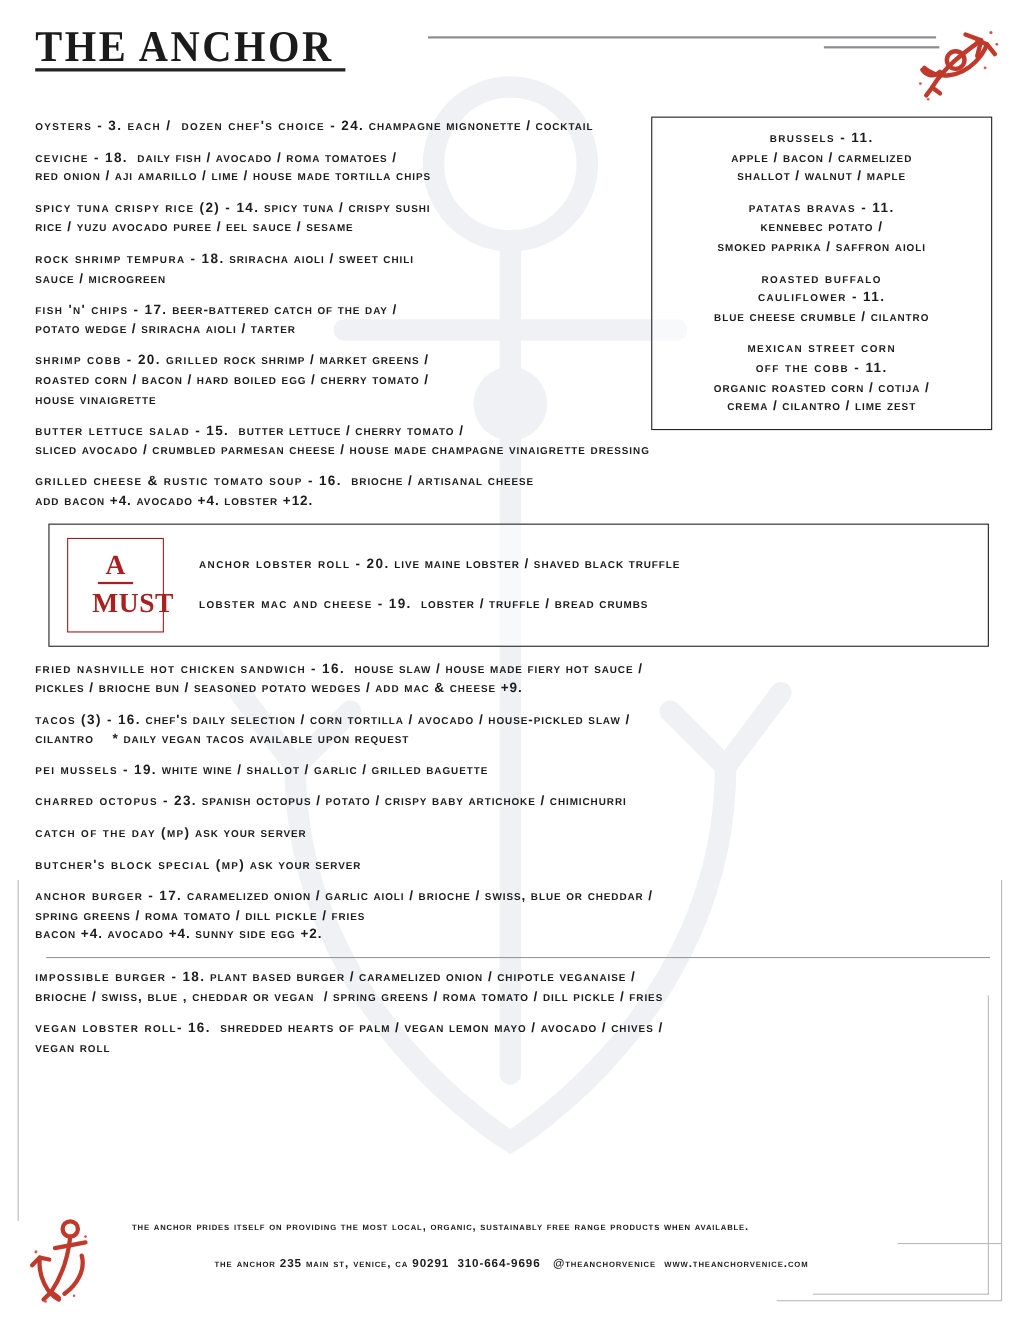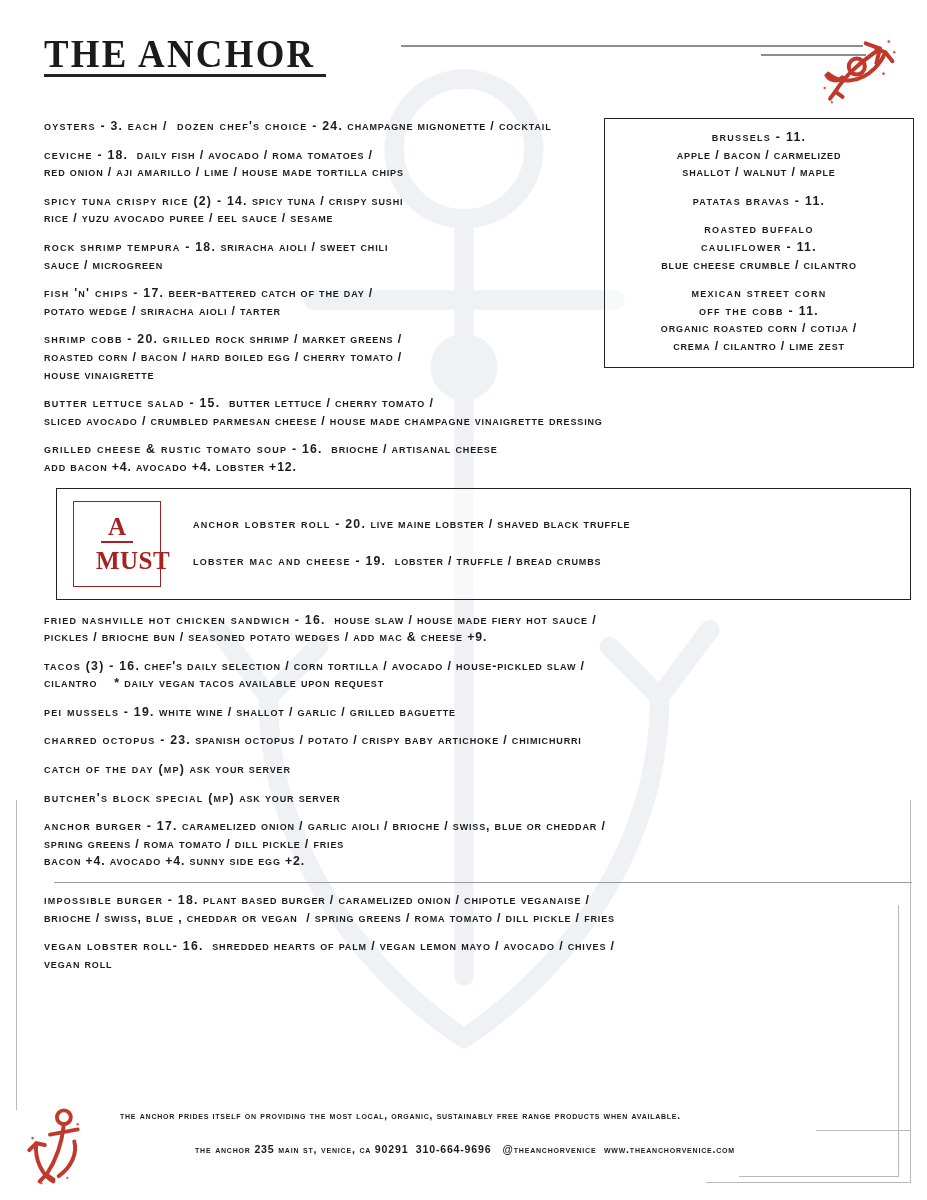--- a/index.html
+++ b/index.html
@@ -25,21 +25,21 @@
     opacity: 0.085;
     pointer-events: none;
     z-index: 0;
   }
 
   .page {
     position: relative;
     z-index: 2;
     width: 927px;
     height: 1200px;
-    padding: 16px;
+    padding: 4px;
   }
 
   
   .frame-line {
     position: absolute;
     background: #b9b9bd;
     z-index: 1;
   }
   .frame-right-outer { right: 16px; top: 800px; width: 1px; height: 382px; }
   .frame-right-inner { right: 28px; top: 905px; width: 1px; height: 272px; }
@@ -330,21 +330,22 @@
 House Vinaigrette</span></div>
           </div>
       </div>
 
       <div class="sides-box">
         <div class="sides-item">
           <div class="menu-line"><span class="nm">Brussels - 11.</span><span class="dsc">Apple / Bacon / Carmelized
 Shallot / Walnut / Maple</span></div>
         </div>
         <div class="sides-item">
-          <div class="menu-line"><span class="nm">Patatas Bravas - 11.</span></div>
+          <div class="menu-line"><span class="nm">Patatas Bravas - 11.</span><span class="dsc">Kennebec Potato /
+Smoked Paprika / Saffron Aioli</span></div>
         </div>
         <div class="sides-item">
           <div class="menu-line"><span class="nm">Roasted Buffalo
 Cauliflower - 11.</span><span class="dsc">Blue Cheese Crumble / Cilantro</span></div>
         </div>
         <div class="sides-item">
           <div class="menu-line"><span class="nm">Mexican Street Corn
 Off the Cobb - 11.</span><span class="dsc">Organic Roasted Corn / Cotija /
 Crema / Cilantro / Lime Zest</span></div>
         </div>

